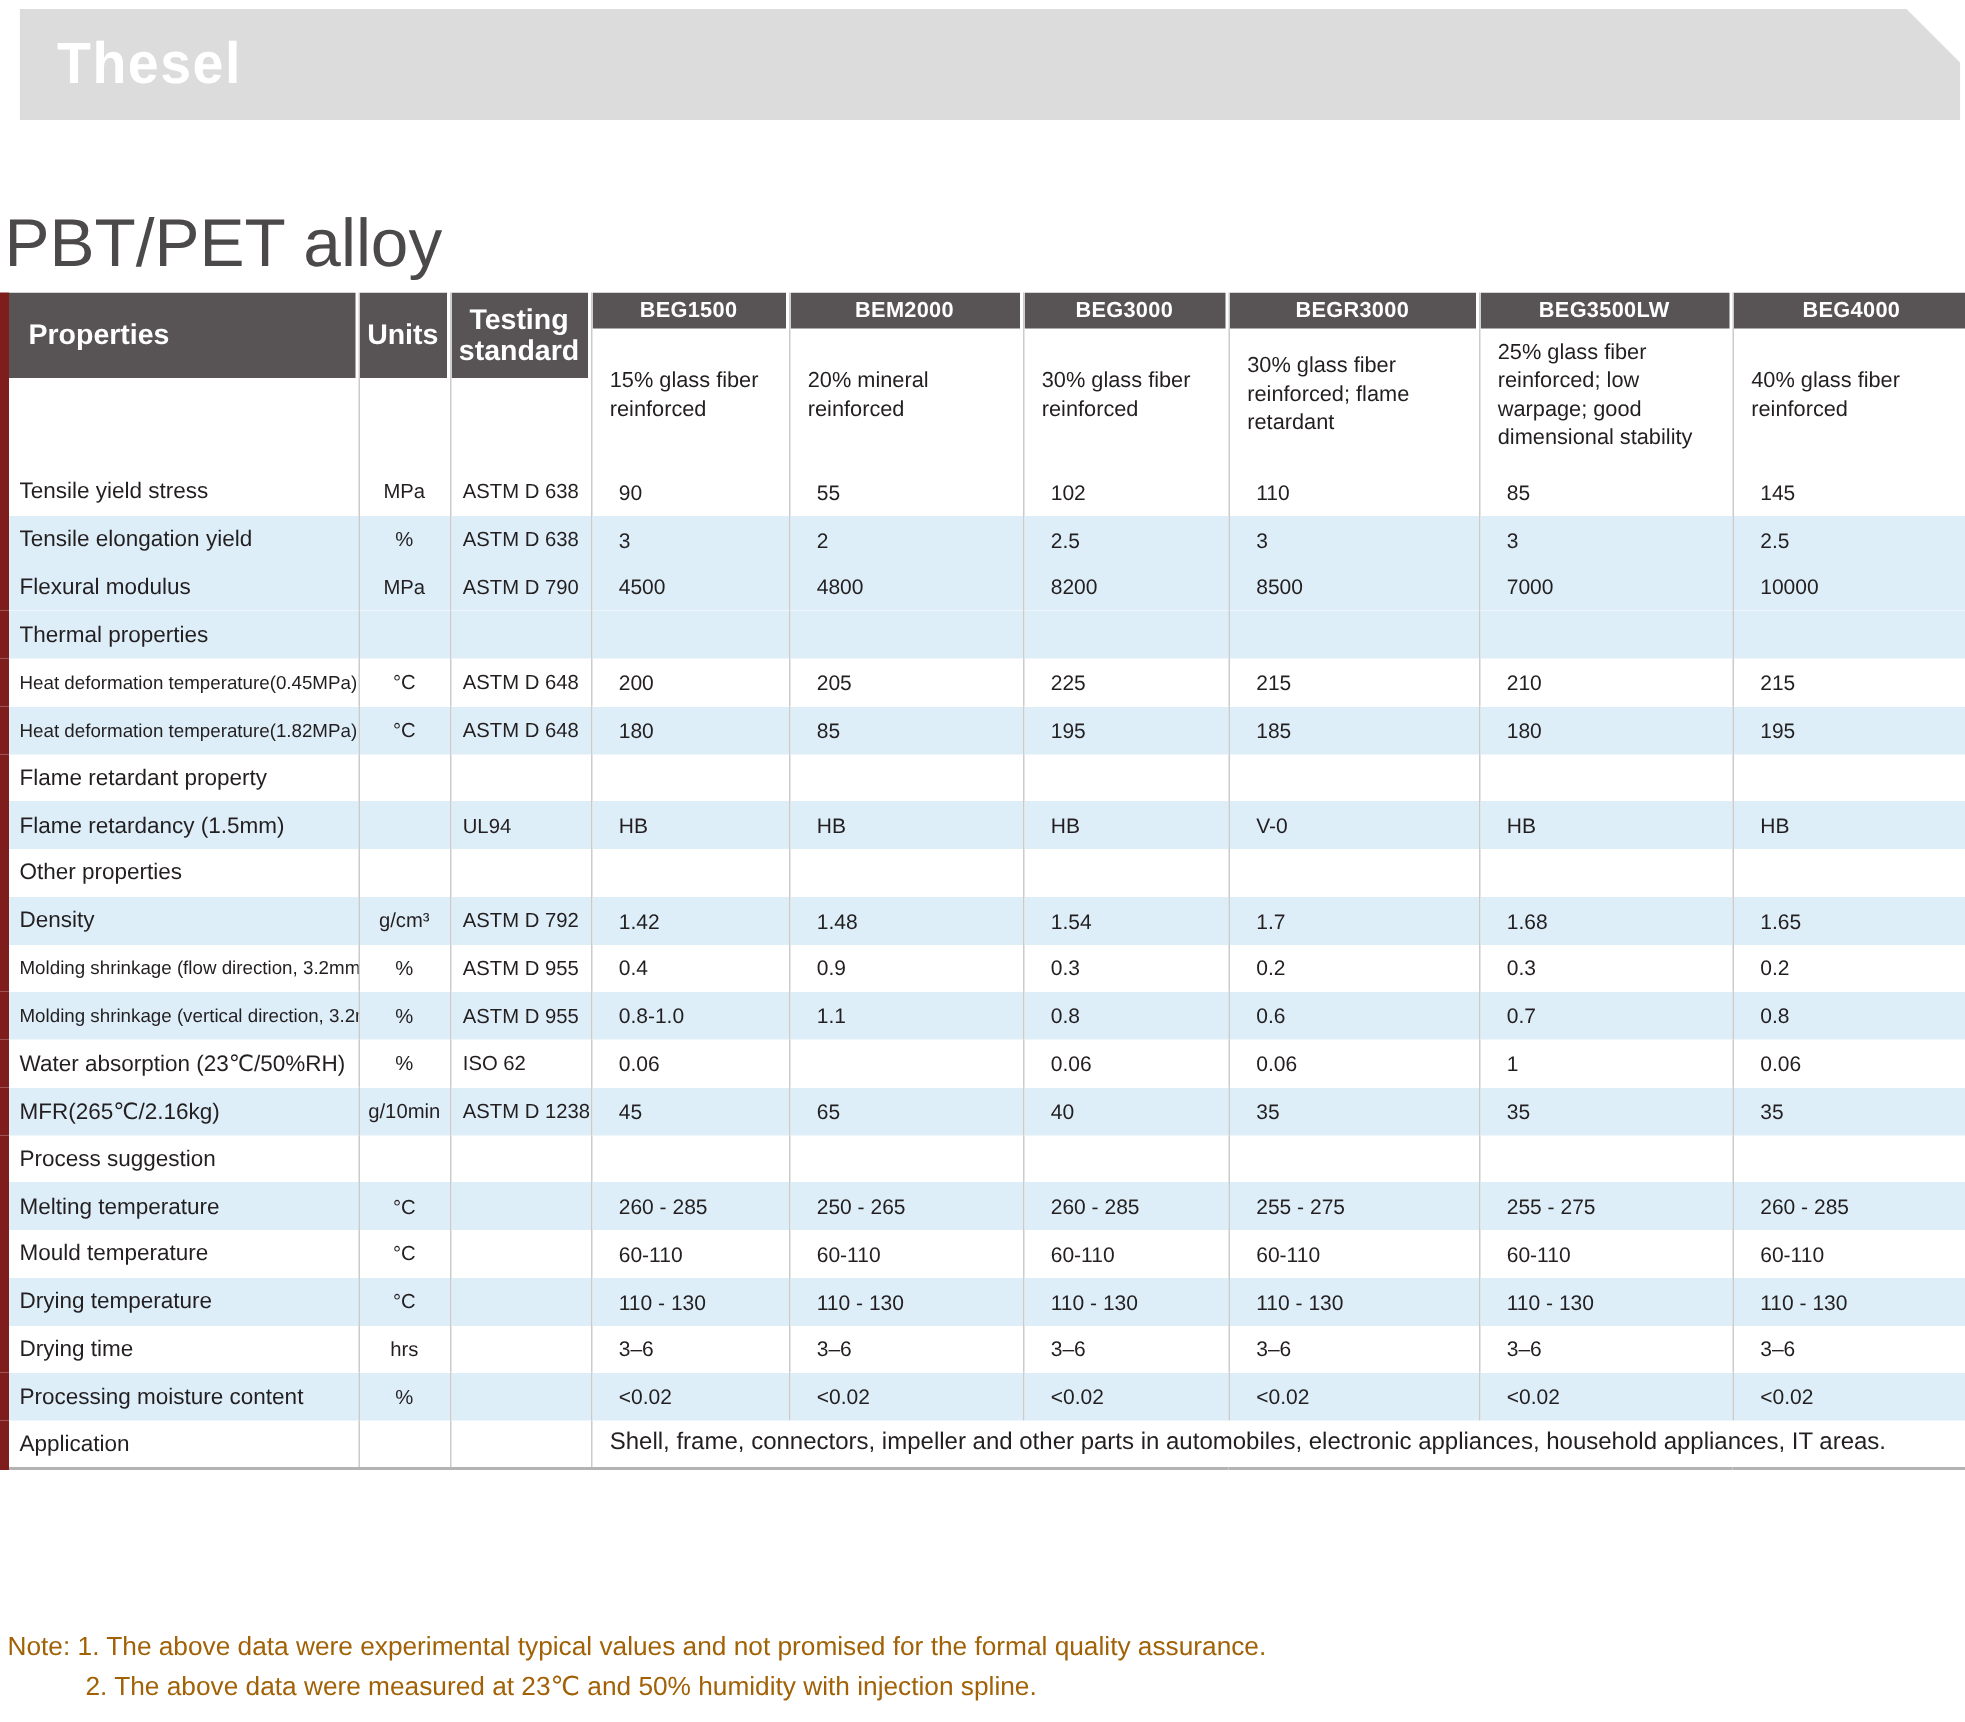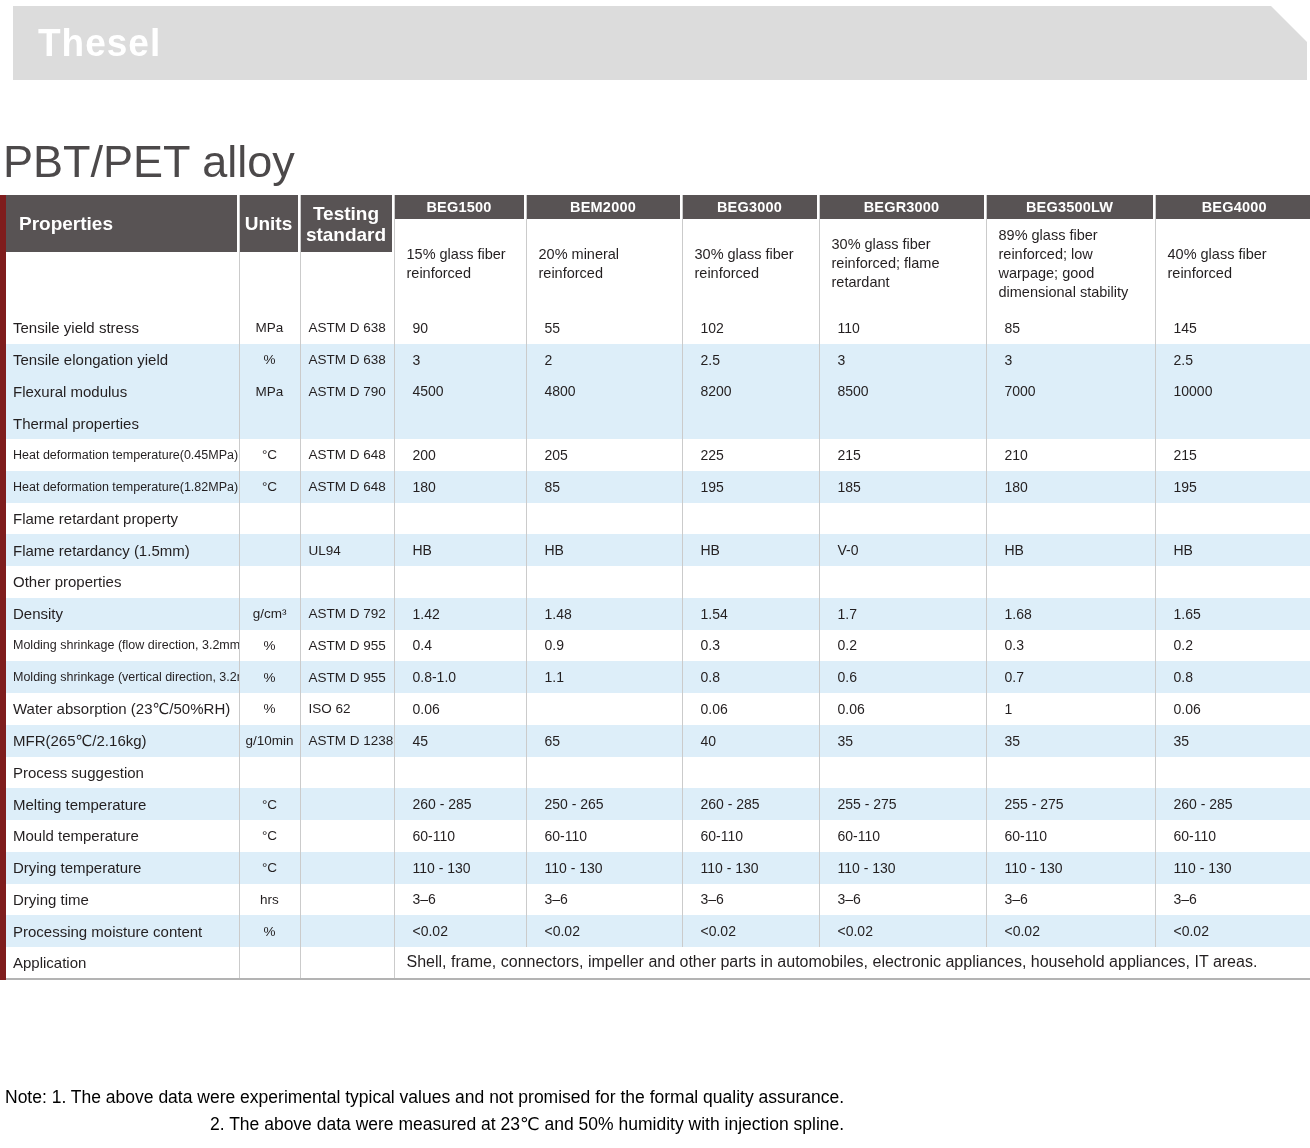--- a/index.html
+++ b/index.html
@@ -54,21 +54,21 @@
   tbody tr{height:31.75px;}
   tr.blue{background:#ddeef9;}
   td.label{padding-left:7px;font-size:15px;white-space:nowrap;}
   td.label.condensed{font-size:12.5px;}
   td.unit{text-align:center;font-size:13.5px;}
   td.std{padding-left:8px;font-size:13.5px;white-space:nowrap;}
   td.val{padding-left:18px;font-size:14px;white-space:nowrap;}
   td.app-text{padding-left:12px;font-size:16px;white-space:nowrap;}
   .notes{
     position:absolute;left:5px;top:1084px;
-    font-size:17.5px;line-height:27px;color:#000000;text-align:right;
+    font-size:17.5px;line-height:27px;color:#a16207;
   }
   .note-line.indent{padding-left:52px;}
 </style>
 </head>
 <body>
 
 <div class="banner">
   <span class="logo">Thesel</span>
 </div>
 
@@ -109,21 +109,21 @@
         <th class="hcol pcol">
           <div class="dark bar">BEG3000</div>
           <div class="desc">30% glass fiber reinforced</div>
         </th>
         <th class="hcol pcol">
           <div class="dark bar">BEGR3000</div>
           <div class="desc">30% glass fiber reinforced; flame retardant</div>
         </th>
         <th class="hcol pcol">
           <div class="dark bar">BEG3500LW</div>
-          <div class="desc">89% glass fiber reinforced; low warpage; good dimensional stability</div>
+          <div class="desc">25% glass fiber reinforced; low warpage; good dimensional stability</div>
         </th>
         <th class="hcol pcol">
           <div class="dark bar">BEG4000</div>
           <div class="desc">40% glass fiber reinforced</div>
         </th>
       </tr>
   </thead>
   <tbody>
       <tr>
         <td class="label">Tensile yield stress</td>

